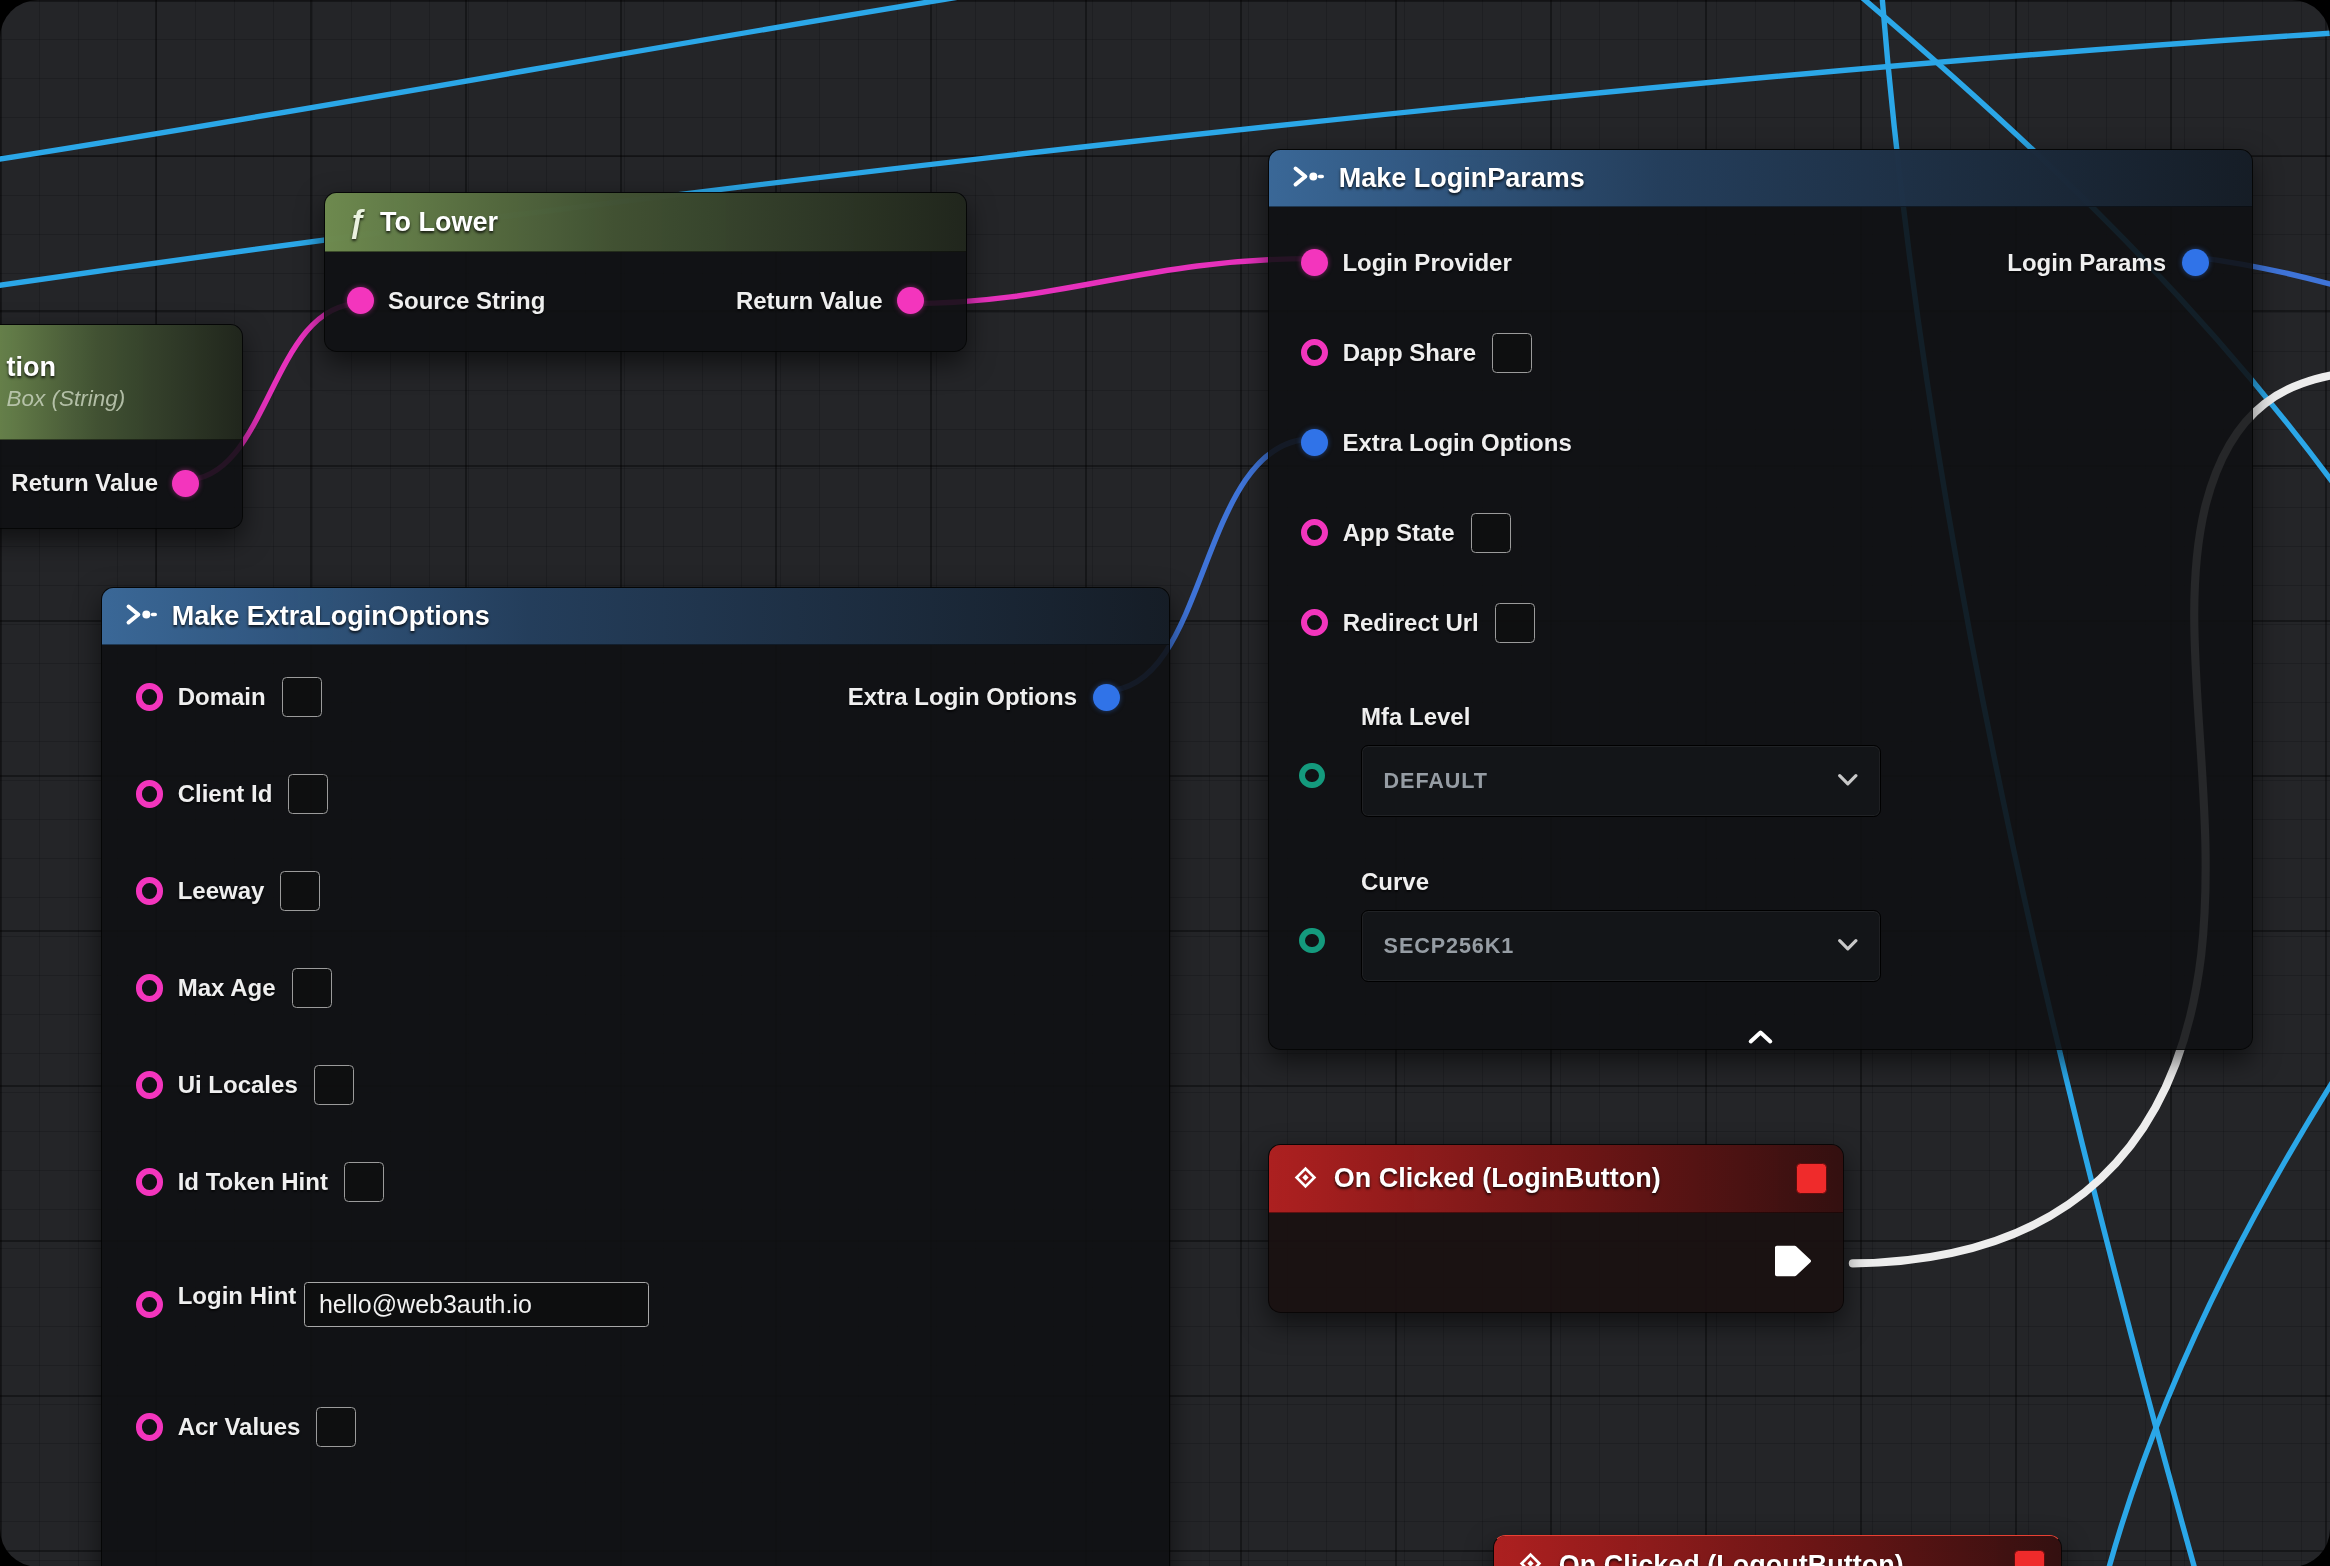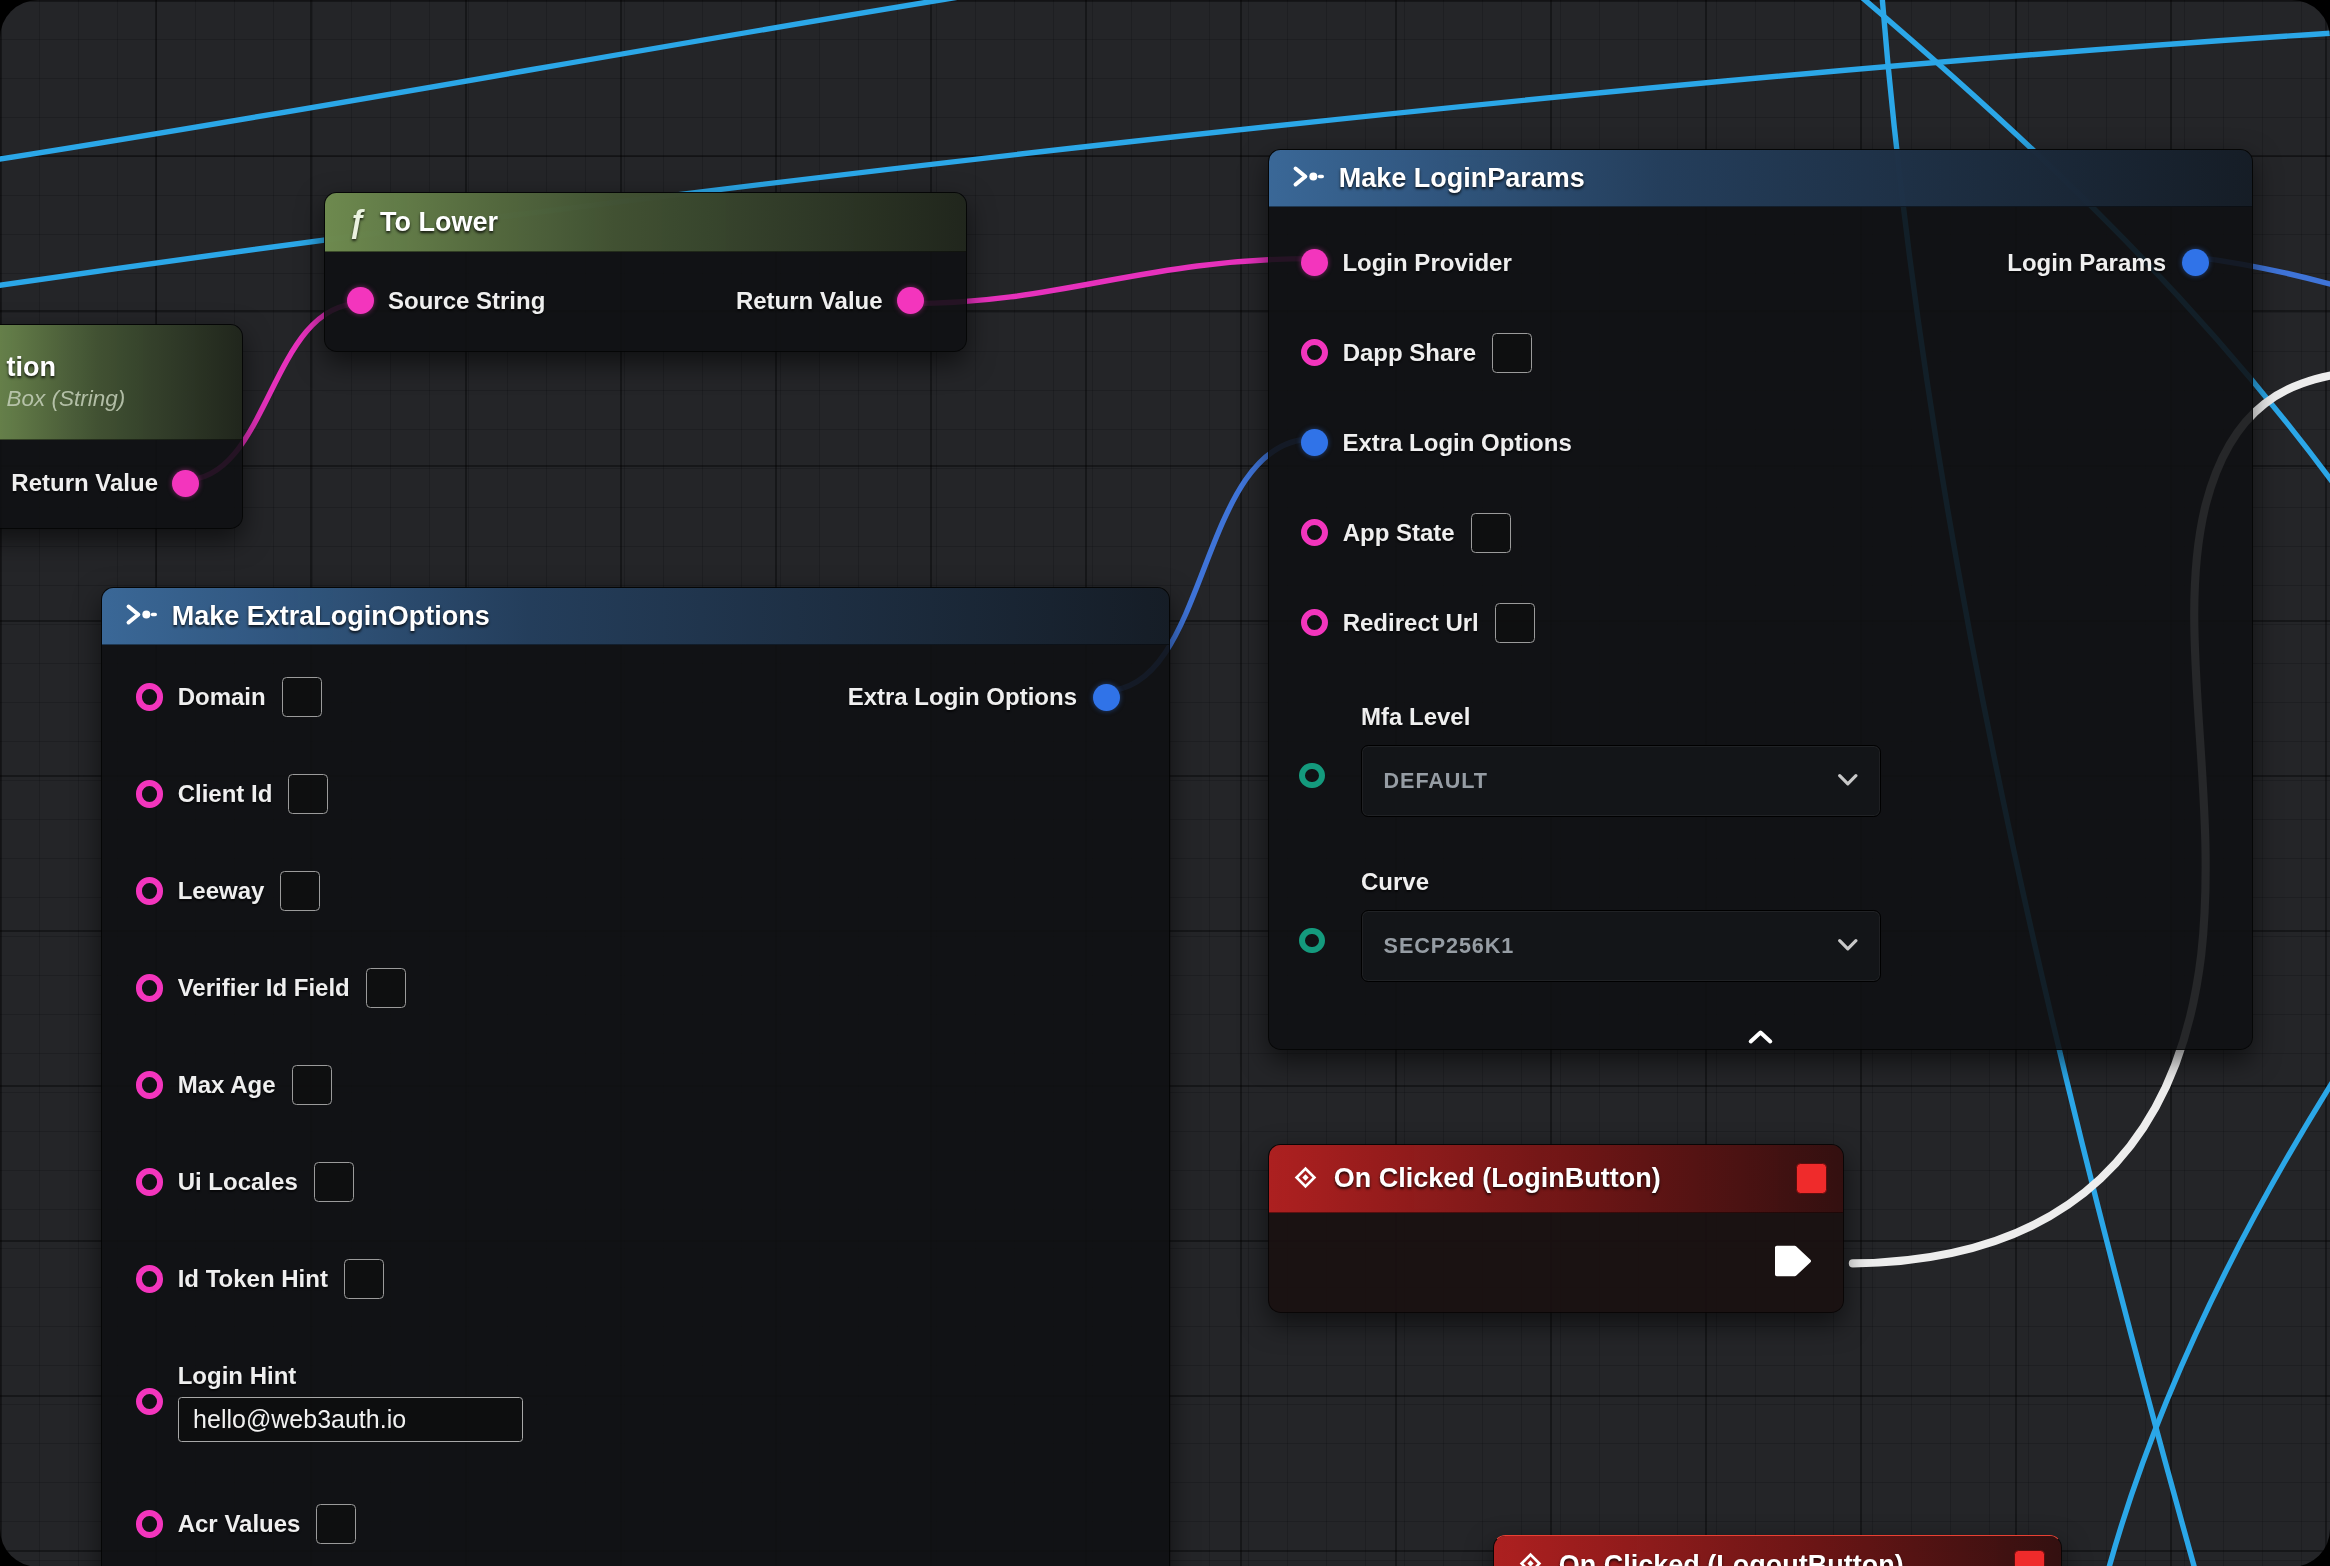--- a/index.html
+++ b/index.html
@@ -53,21 +53,21 @@
   #node-tolower .hdr{height:58px;}
   #node-tolower .body{height:97px;display:flex;align-items:center;justify-content:space-between;padding:0 42px 0 21.6px;}
   .pingrp{display:flex;align-items:center;gap:14.4px;}
 
   
   #node-extra{left:101px;top:587px;width:1067px;height:1044px;}
   #node-extra .body{padding-top:3.6px;}
   .xrow{height:97px;display:flex;align-items:center;padding:0 49px 0 34px;}
   .xrow.tall{height:148px;}
   .outgrp{display:flex;align-items:center;gap:16px;margin-left:auto;}
-  .lh-col{display:flex;flex-direction:column;gap:7.2px;margin-left:14.4px;}
+  .lh-col{display:flex;flex-direction:row;gap:7.2px;margin-left:14.4px;}
 
   
   #node-loginparams{left:1268px;top:149px;width:983px;height:899px;}
   #node-loginparams .body{padding-top:10.8px;}
   .lrow{height:90px;display:flex;align-items:center;padding:0 43px 0 32px;}
   .enum-block{position:relative;margin-top:27px;padding-left:92px;}
   .enum-block.second{margin-top:43px;}
   .enum-block .plabel{display:block;height:43px;line-height:43px;}
   .enum-block .dropdown{margin-top:7.2px;}
   .enum-pin{position:absolute;left:30px;top:68px;}
@@ -153,25 +153,20 @@
         <span class="plabel" style="margin-left:14.4px">Client Id</span>
         <span class="valbox"></span>
       </div>
       <div class="xrow">
         <span class="pin pink-ring"></span>
         <span class="plabel" style="margin-left:14.4px">Leeway</span>
         <span class="valbox"></span>
       </div>
       <div class="xrow">
         <span class="pin pink-ring"></span>
-        <span class="plabel" style="margin-left:14.4px">Verifier Id Field</span>
-        <span class="valbox"></span>
-      </div>
-      <div class="xrow">
-        <span class="pin pink-ring"></span>
         <span class="plabel" style="margin-left:14.4px">Max Age</span>
         <span class="valbox"></span>
       </div>
       <div class="xrow">
         <span class="pin pink-ring"></span>
         <span class="plabel" style="margin-left:14.4px">Ui Locales</span>
         <span class="valbox"></span>
       </div>
       <div class="xrow">
         <span class="pin pink-ring"></span>

